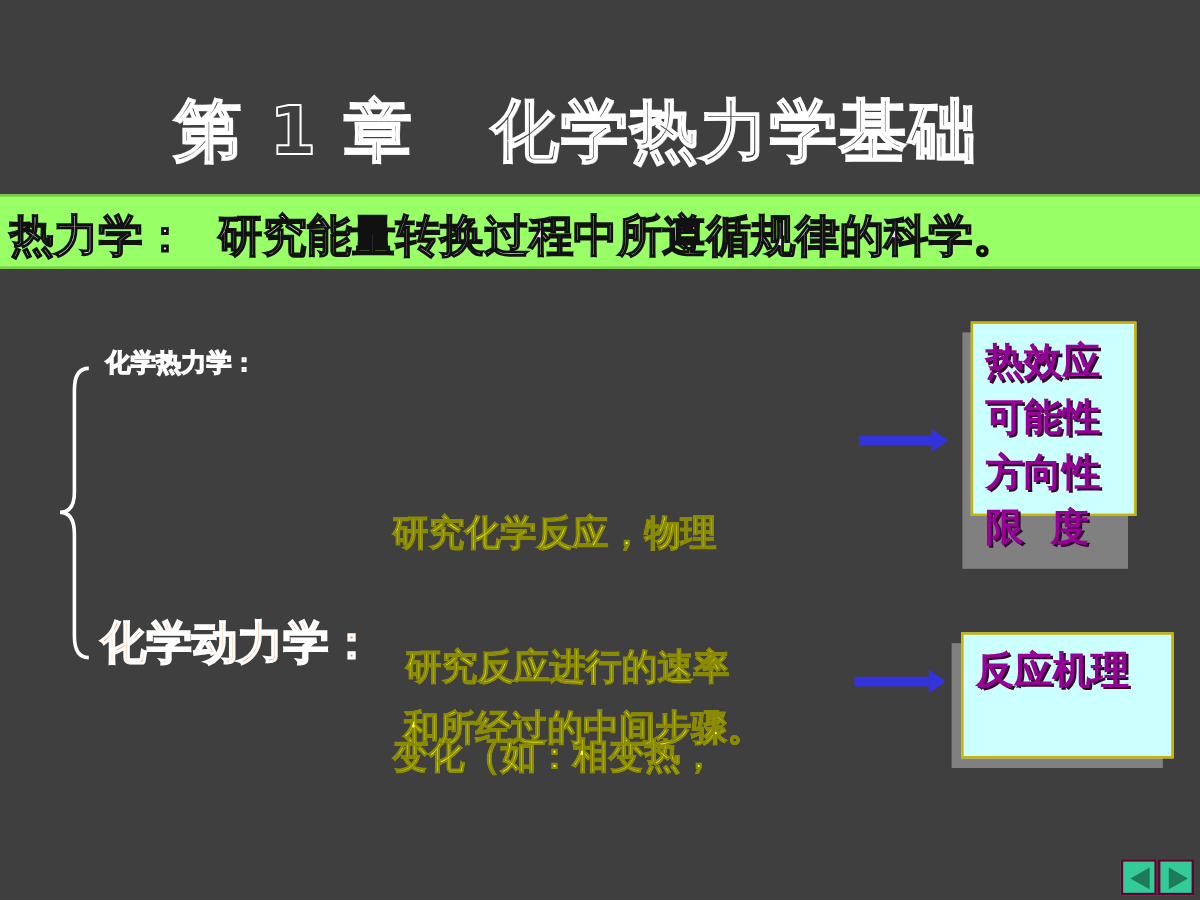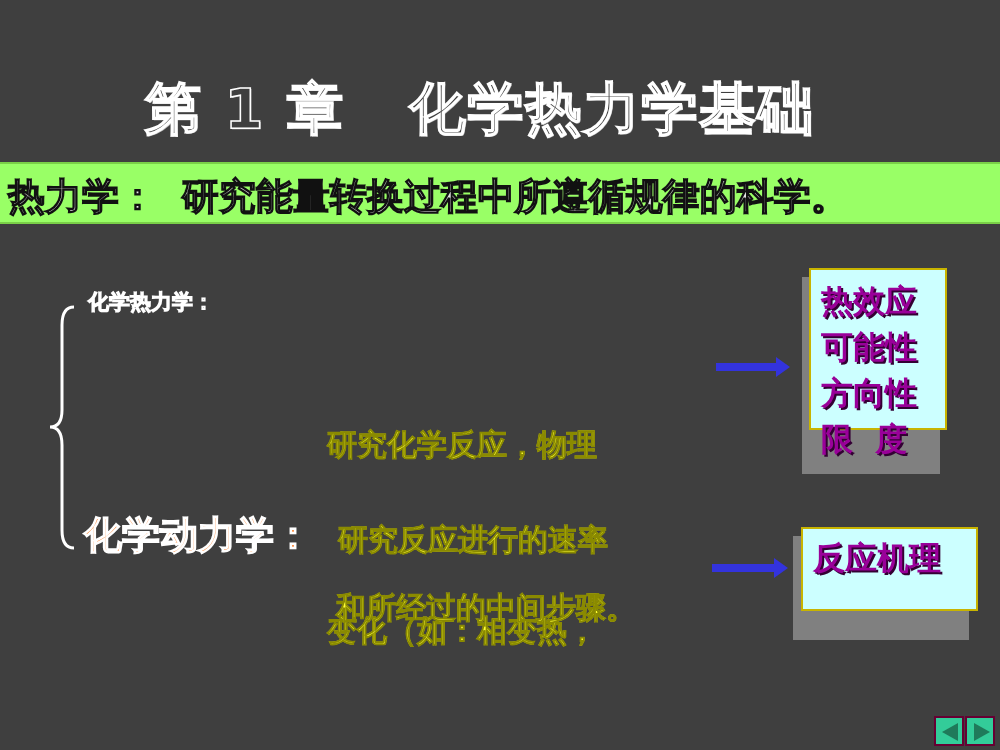--- a/index.html
+++ b/index.html
@@ -35,21 +35,21 @@
   .label-kinetics {
     left:84px; top:510px; font-size:38px; font-weight:bold;
     color:#f97316; -webkit-text-stroke:1.4px #ffffff; white-space:pre;
   }
   .yellow {
     color:#ffff33; font-size:30px; font-weight:bold;
     -webkit-text-stroke:0.8px #8a8a00;
     white-space:pre; line-height:62px;
   }
   .thermo-desc { left:327px; top:290px; }
-  .kin-desc-1 { left:338px; top:515px; line-height:50px;text-align:center; }
+  .kin-desc-1 { left:338px; top:532px; line-height:50px;text-align:center; }
   .kin-desc-2 { left:336px; top:583px; line-height:50px; }
   .arrow { height:8px; background:#3333dd; }
   .arrow::after {
     content:""; position:absolute; right:-14px; top:-6px;
     border-left:14px solid #3333dd; border-top:10px solid transparent; border-bottom:10px solid transparent;
   }
   .box-shadow { background:#808080; }
   .box {
     background:#ccffff; border:2px solid #c8b400; box-sizing:border-box;
     color:#990099; font-weight:bold; font-size:32px; line-height:46px;
@@ -101,21 +101,21 @@
 
 <div class="abs box-shadow" style="left:802px; top:277px; width:138px; height:197px;"></div>
 <div class="abs box" style="left:809px; top:268px; width:138px; height:162px; padding-top:8px;">
   <div>热效应</div>
   <div>可能性</div>
   <div>方向性</div>
   <div>限  度</div>
 </div>
 
 <div class="abs box-shadow" style="left:793px; top:536px; width:176px; height:104px;"></div>
-<div class="abs box" style="left:801px; top:527px; width:177px; height:84px; padding-top:6px;">
+<div class="abs box" style="left:801px; top:527px; width:177px; height:105px; padding-top:6px;">
   <div>反应机理</div>
 </div>
 
 <div class="abs nav-btn" style="left:934px;" title="previous">
   <span class="tri-left"></span>
 </div>
 <div class="abs nav-btn" style="left:965px;" title="next">
   <span class="tri-right"></span>
 </div>
 

